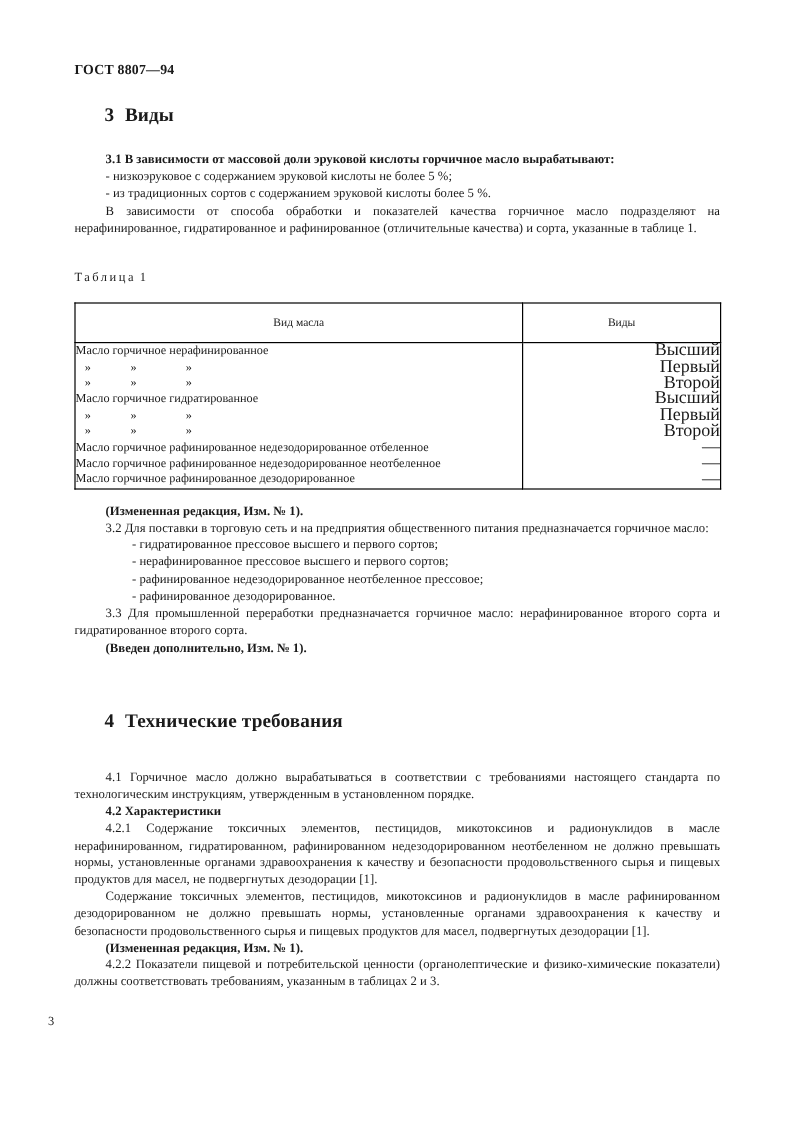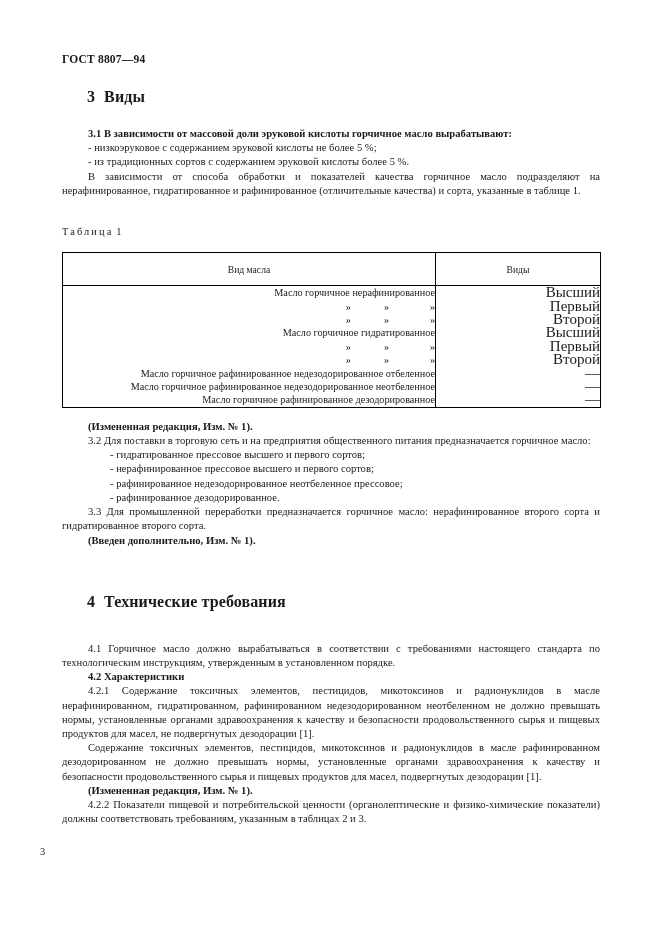--- a/index.html
+++ b/index.html
@@ -105,21 +105,20 @@
     font-weight: normal;
     font-size: 9.6px;
     text-align: center;
     height: 32px;
     vertical-align: middle;
   }
   td.col-kind {
     padding: 5px 0 6px 6px;
     font-size: 10.2px;
     line-height: 13.4px;
-    text-align: right;
   }
   td.col-sort {
     padding: 5px 0 6px 0;
     font-size: 15px;
     line-height: 13.4px;
     text-align: right;
   }
   .kind-line { white-space: pre; }
   .ditto-line {
     white-space: pre;

